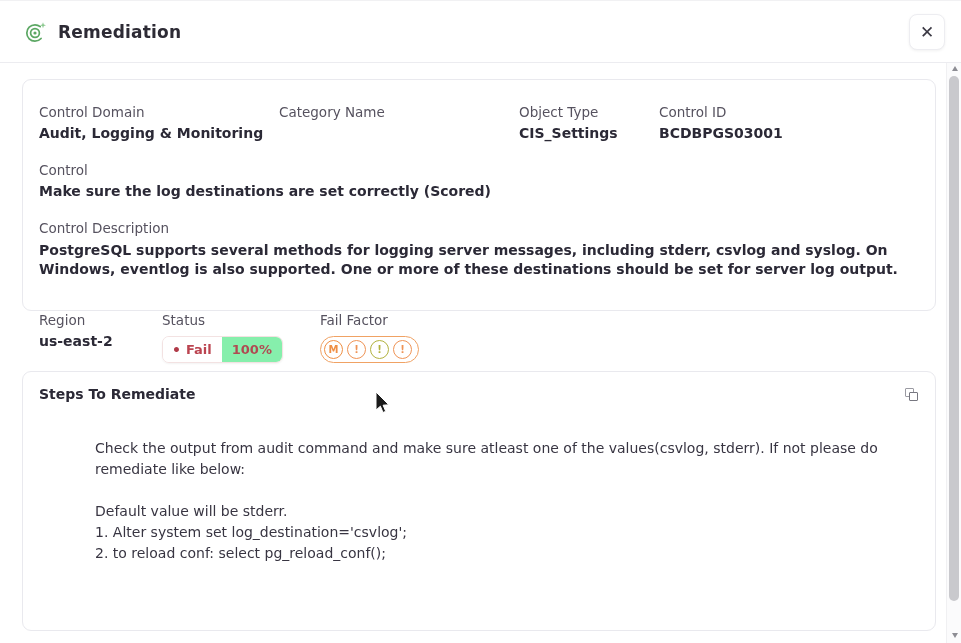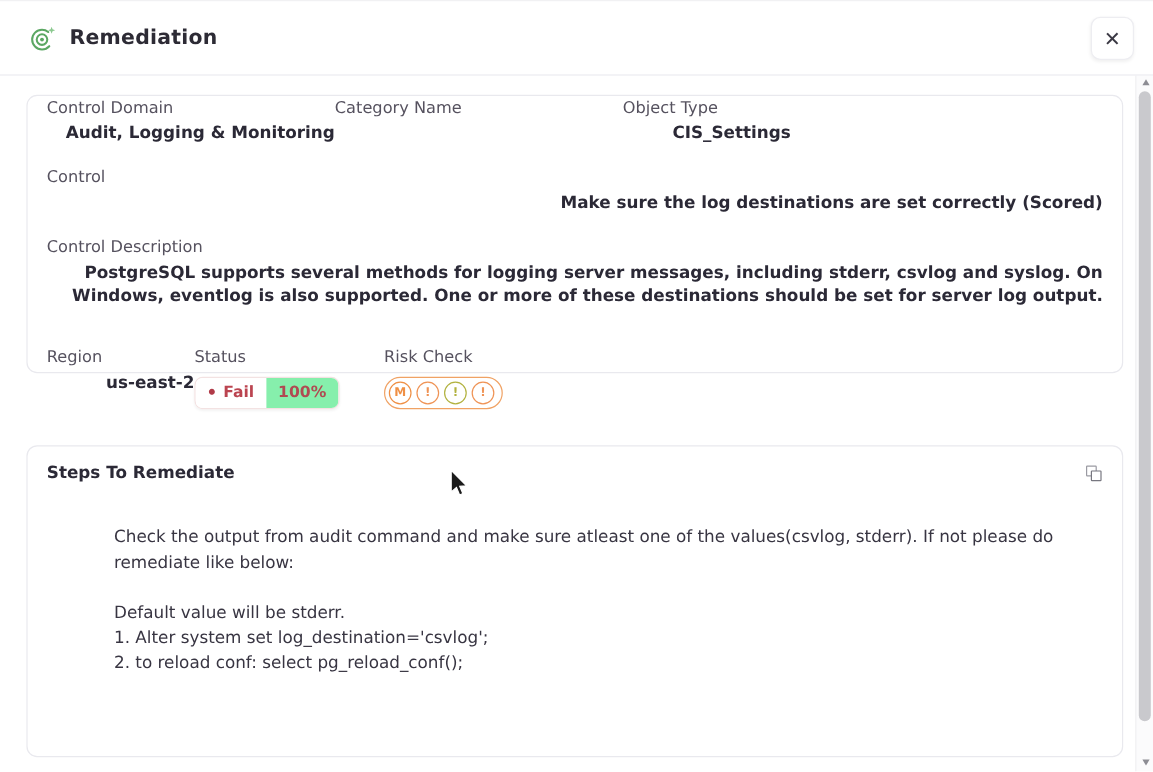--- a/index.html
+++ b/index.html
@@ -13,25 +13,25 @@
   .header-title { font-size:17px; font-weight:700; color:#2d2b35; margin-left:10px; letter-spacing:.2px; }
   .target-icon { width:24px; height:24px; display:inline-block; }
   .close-btn { margin-left:auto; width:36px; height:36px; border:1px solid #ededf1; border-radius:8px;
     background:#fff; box-shadow:0 1px 3px rgba(0,0,0,.06); display:flex; align-items:center; justify-content:center;
     font-size:17px; color:#3b3944; cursor:pointer; }
 
   
   .content { position:absolute; top:66px; left:0; right:15px; bottom:0; }
 
   .card { position:absolute; left:22px; right:10px; border:1px solid #e9e9ee; border-radius:9px; background:#fff; }
-  .card-info  { top:12px;  height:232px; padding:2px 16px; }
+  .card-info  { top:12px;  height:232px; padding:24px 16px; }
   .card-steps { top:304px; height:260px; padding:14px 16px; }
 
   .label { font-size:13.5px; color:#56525f; margin-bottom:5px; }
-  .value { font-size:14px; font-weight:700; color:#2b2936;text-align:right; }
+  .value { font-size:14px; font-weight:700; color:#2b2936; }
 
   .fields-row { display:flex; }
   .fields-row .col1 { width:240px; }
   .fields-row .col2 { width:240px; }
   .fields-row .col3 { width:140px; }
   .fields-row .col4 { flex:1; }
 
   .block { margin-top:21px; }
   .desc-value { line-height:19px; max-width:900px; }
 
@@ -106,20 +106,24 @@
           <div class="label">Control Domain</div>
           <div class="value">Audit, Logging &amp; Monitoring</div>
         </div>
         <div class="col2">
           <div class="label">Category Name</div>
         </div>
         <div class="col3">
           <div class="label">Object Type</div>
           <div class="value">CIS_Settings</div>
         </div>
+        <div class="col4">
+          <div class="label">Control ID</div>
+          <div class="value">BCDBPGS03001</div>
+        </div>
       </div>
 
       <div class="block">
         <div class="label">Control</div>
         <div class="value">Make sure the log destinations are set correctly (Scored)</div>
       </div>
 
       <div class="block">
         <div class="label">Control Description</div>
         <div class="value desc-value">PostgreSQL supports several methods for logging server messages, including stderr, csvlog and syslog. On Windows, eventlog is also supported. One or more of these destinations should be set for server log output.</div>
@@ -134,21 +138,21 @@
           <div class="label">Status</div>
           <div class="status-badge">
             <span class="status-fail">
               <span class="status-dot">•</span>
               <span>Fail</span>
             </span>
             <span class="status-pct">100%</span>
           </div>
         </div>
         <div class="rcol3">
-          <div class="label">Risk Check</div>
+          <div class="label">Fail Factor</div>
           <div class="risk-pill">
             <span class="risk-circle risk-0">M</span>
             <span class="risk-circle risk-1">!</span>
             <span class="risk-circle risk-2">!</span>
             <span class="risk-circle risk-3">!</span>
           </div>
         </div>
       </div>
     </div>
 

